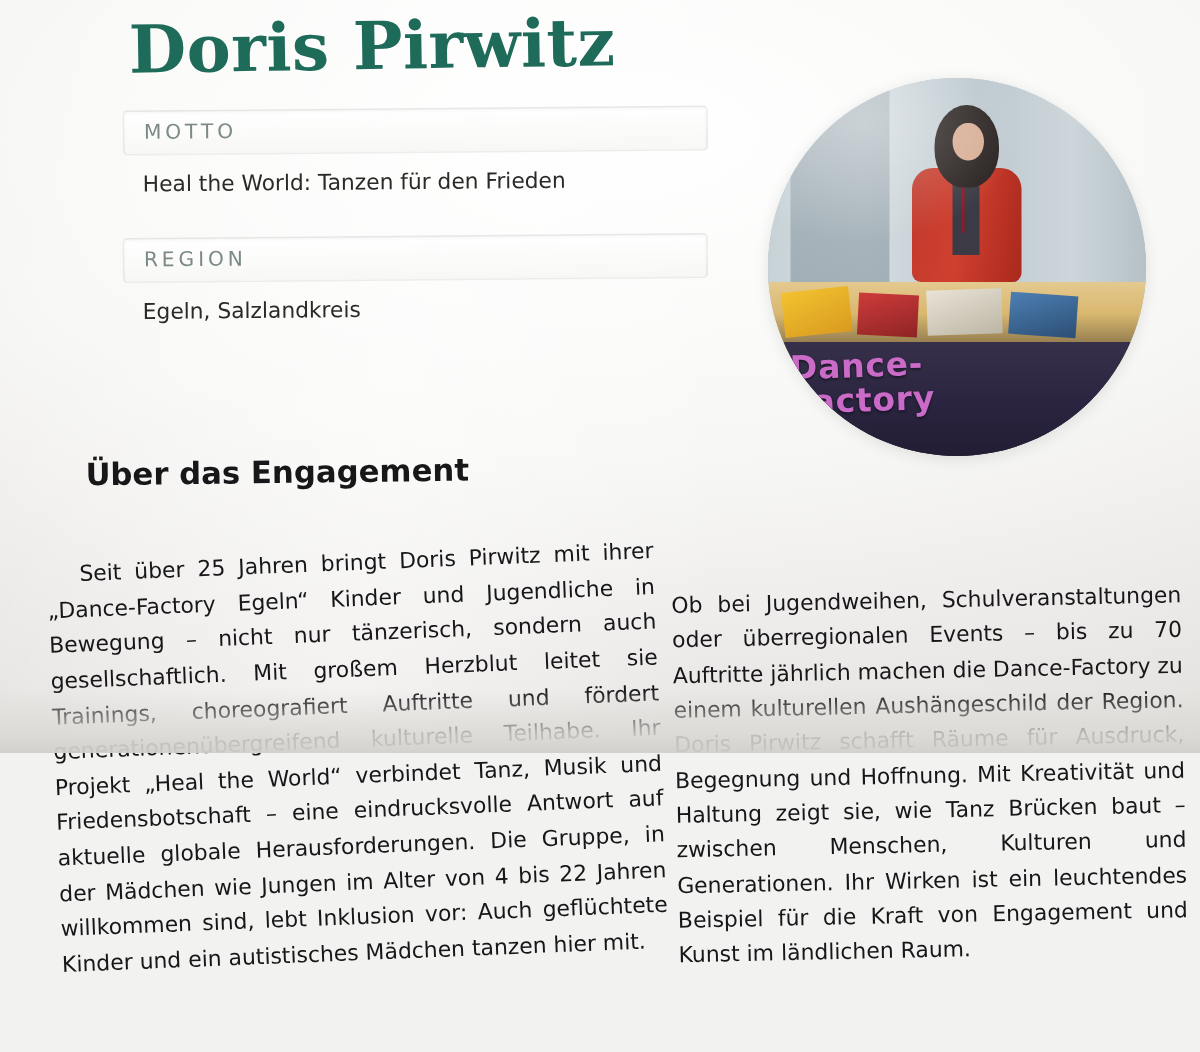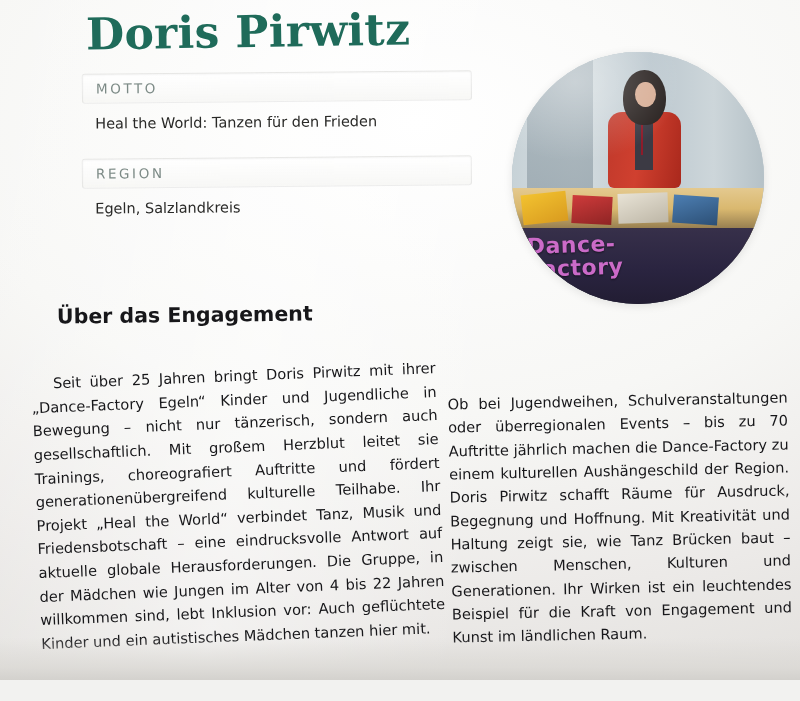--- a/index.html
+++ b/index.html
@@ -12,21 +12,21 @@
     overflow: hidden;
     background: #f2f2f0;
     font-family: "DejaVu Sans", sans-serif;
     color: #1d1d1b;
   }
 
   
   .page {
     position: relative;
     width: 800px;
-    height: 680px;
+    height: 502px;
     background:
       radial-gradient(120% 90% at 52% 18%, #ffffff 0%, #f7f7f5 48%, #eceae8 78%, #e2e0dd 100%);
   }
   .page:before {
     content: "";
     position: absolute;
     inset: 0;
     background: linear-gradient(100deg, rgba(255,255,255,0.0) 0%, rgba(255,255,255,0.45) 35%, rgba(255,255,255,0.0) 62%);
     pointer-events: none;
   }

